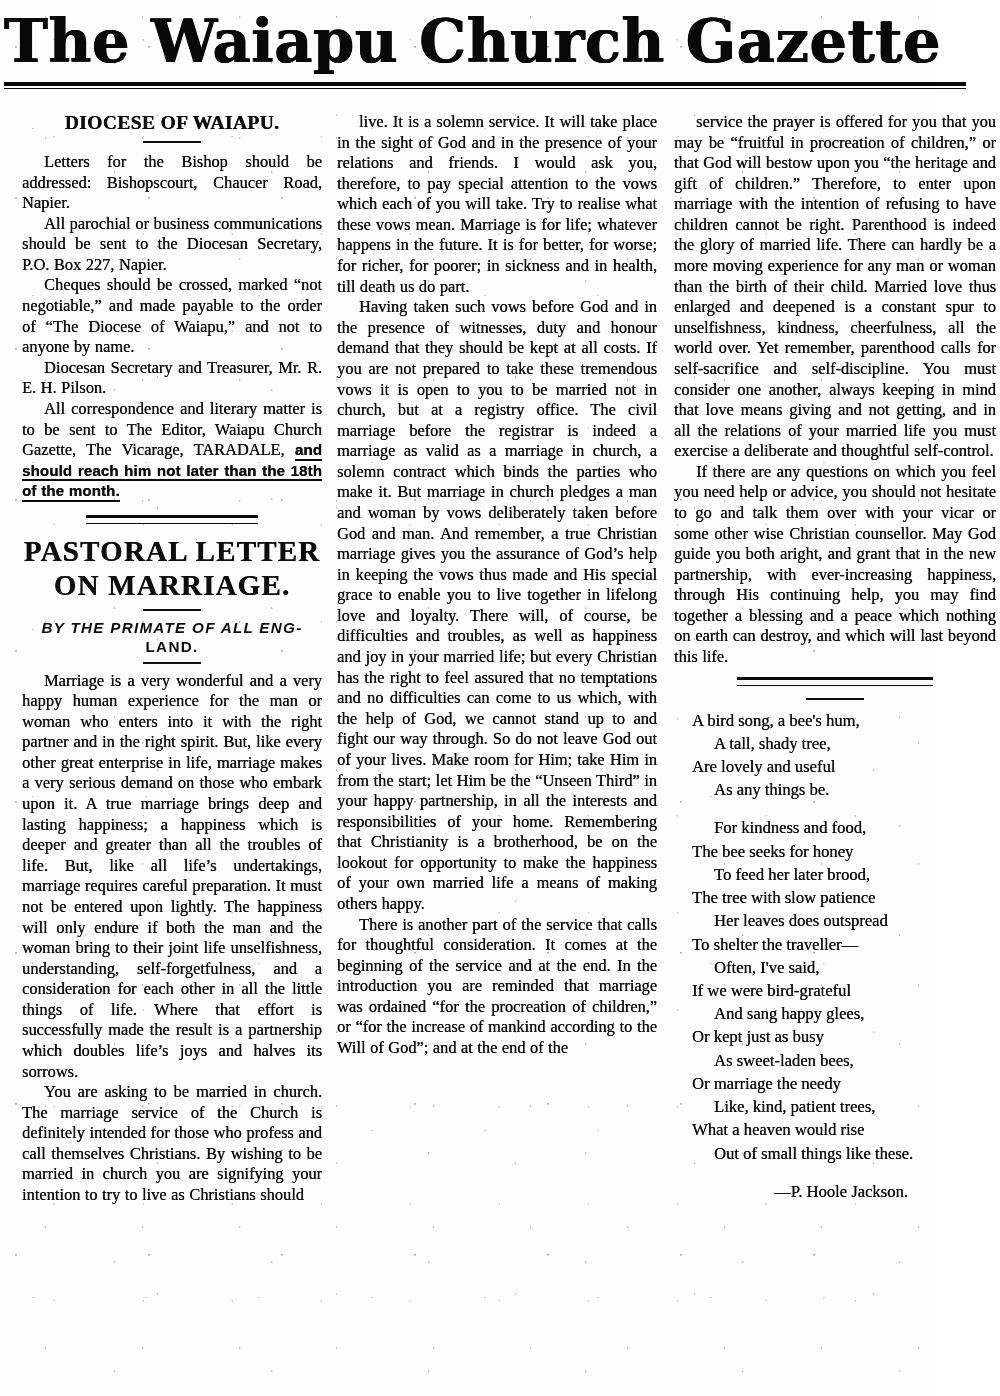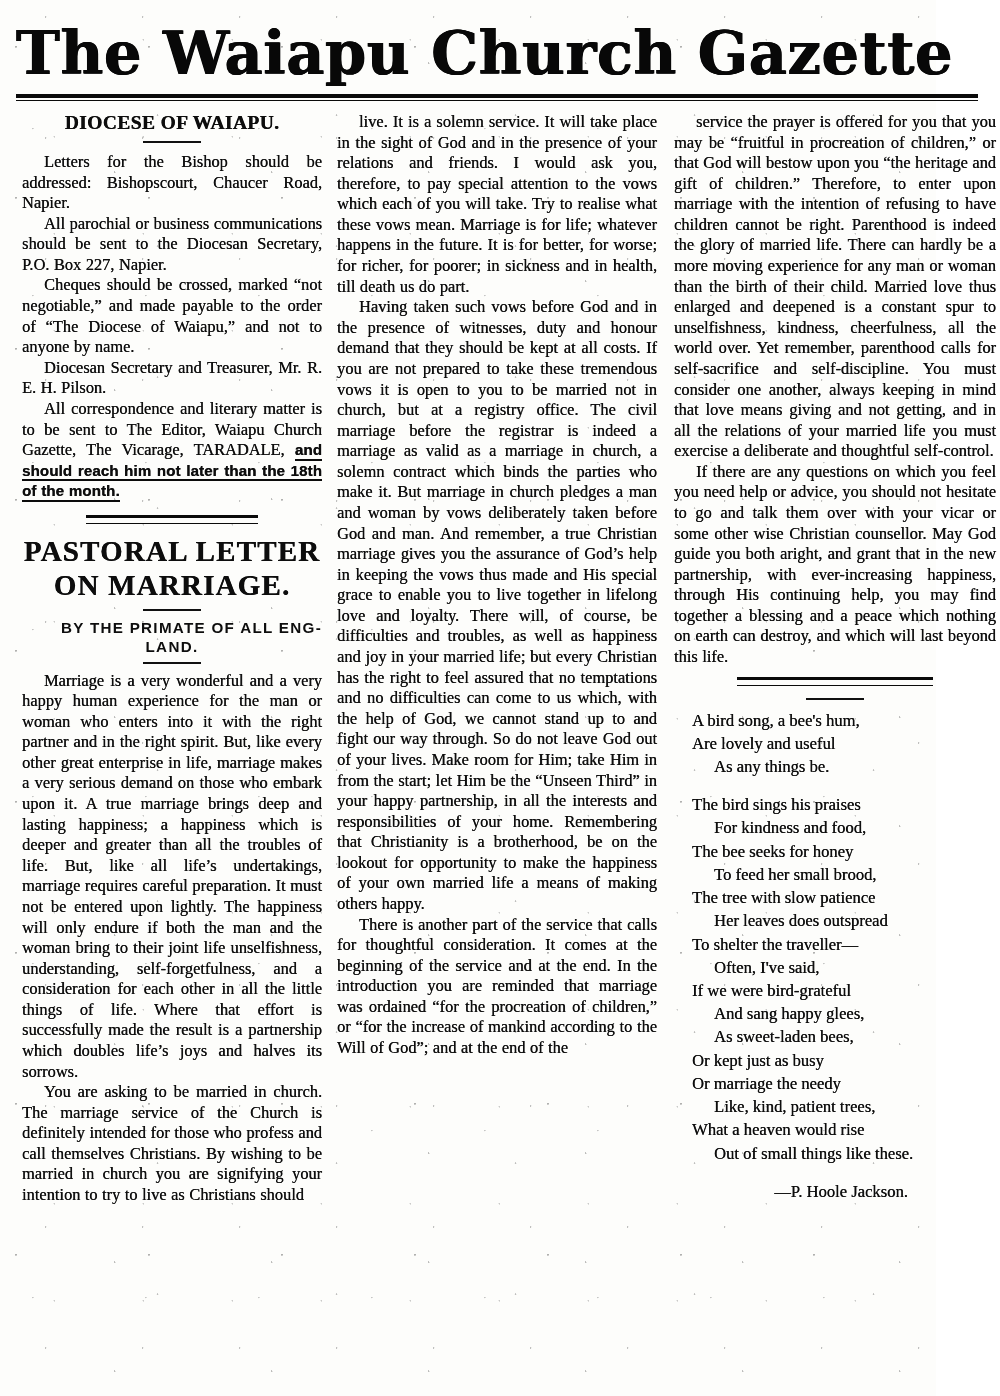--- a/index.html
+++ b/index.html
@@ -15,21 +15,21 @@
     font-family: "Liberation Serif", "DejaVu Serif", serif;
     color: #0d0d0d;
     position: relative;
   }
   
   .page {
     position: relative;
     width: 936px;
     height: 1396px;
     box-sizing: border-box;
-    padding: 16px;
+    padding: 4px;
     background:
       radial-gradient(circle at 12% 31%, rgba(0,0,0,.30) 0 0.7px, transparent 1.1px),
       radial-gradient(circle at 47% 14%, rgba(0,0,0,.24) 0 0.7px, transparent 1.1px),
       radial-gradient(circle at 73% 58%, rgba(0,0,0,.26) 0 0.7px, transparent 1.1px),
       radial-gradient(circle at 29% 77%, rgba(0,0,0,.22) 0 0.6px, transparent 1.0px),
       radial-gradient(circle at 88% 88%, rgba(0,0,0,.25) 0 0.7px, transparent 1.1px),
       radial-gradient(circle at 61% 41%, rgba(0,0,0,.20) 0 0.6px, transparent 1.0px),
       #fdfdfb;
     background-size: 133px 151px, 97px 121px, 157px 109px, 113px 167px, 179px 131px, 89px 97px;
   }
@@ -99,21 +99,21 @@
   }
   .head-sub {
     font-family: "Liberation Sans", "DejaVu Sans", sans-serif;
     font-weight: 700;
     text-align: center;
     font-size: 15.2px;
     line-height: 1.28;
     letter-spacing: 1.3px;
     margin: 6px 0 4px 0;
   }
-  .head-sub .sub-l1 { display: block; text-align: right; }
+  .head-sub .sub-l1 { display: block; text-align: center; font-style: italic; }
   .head-sub .sub-l2 { display: block; }
 
   p.body {
     font-size: 16.4px;
     line-height: 1.255;
     text-align: justify;
     text-align-last: left;
     margin: 0;
     text-indent: 22px;
     word-spacing: 0.4px;
@@ -225,37 +225,37 @@
       <p class="body">If there are any questions on which you feel you need help or advice, you should not hesitate to go and talk them over with your vicar or some other wise Christian counsellor. May God guide you both aright, and grant that in the new partnership, with ever-increasing happiness, through His continuing help, you may find together a blessing and a peace which nothing on earth can destroy, and which will last beyond this life.</p>
 
       <div class="sect-rule wide"></div>
 
       <div>
         <div class="dash"></div>
 
         <div class="poem">
           <div class="stanza">
             <div class="line">A bird song, a bee's hum,</div>
+            <div class="line ind">A tall, shady tree,</div>
             <div class="line">Are lovely and useful</div>
             <div class="line ind">As any things be.</div>
           </div>
 
           <div class="stanza">
-            <div class="line">The bird sings his praises</div>
             <div class="line ind">For kindness and food,</div>
             <div class="line">The bee seeks for honey</div>
-            <div class="line ind">To feed her small brood,</div>
+            <div class="line ind">To feed her later brood,</div>
             <div class="line">The tree with slow patience</div>
             <div class="line ind">Her leaves does outspread</div>
             <div class="line">To shelter the traveller—</div>
             <div class="line ind">Often, I've said,</div>
             <div class="line">If we were bird-grateful</div>
             <div class="line ind">And sang happy glees,</div>
+            <div class="line">Or kept just as busy</div>
             <div class="line ind">As sweet-laden bees,</div>
-            <div class="line">Or kept just as busy</div>
             <div class="line">Or marriage the needy</div>
             <div class="line ind">Like, kind, patient trees,</div>
             <div class="line">What a heaven would rise</div>
             <div class="line ind">Out of small things like these.</div>
           </div>
 
           <div class="byline">—P. Hoole Jackson.</div>
         </div>
       </div>
     </div>

